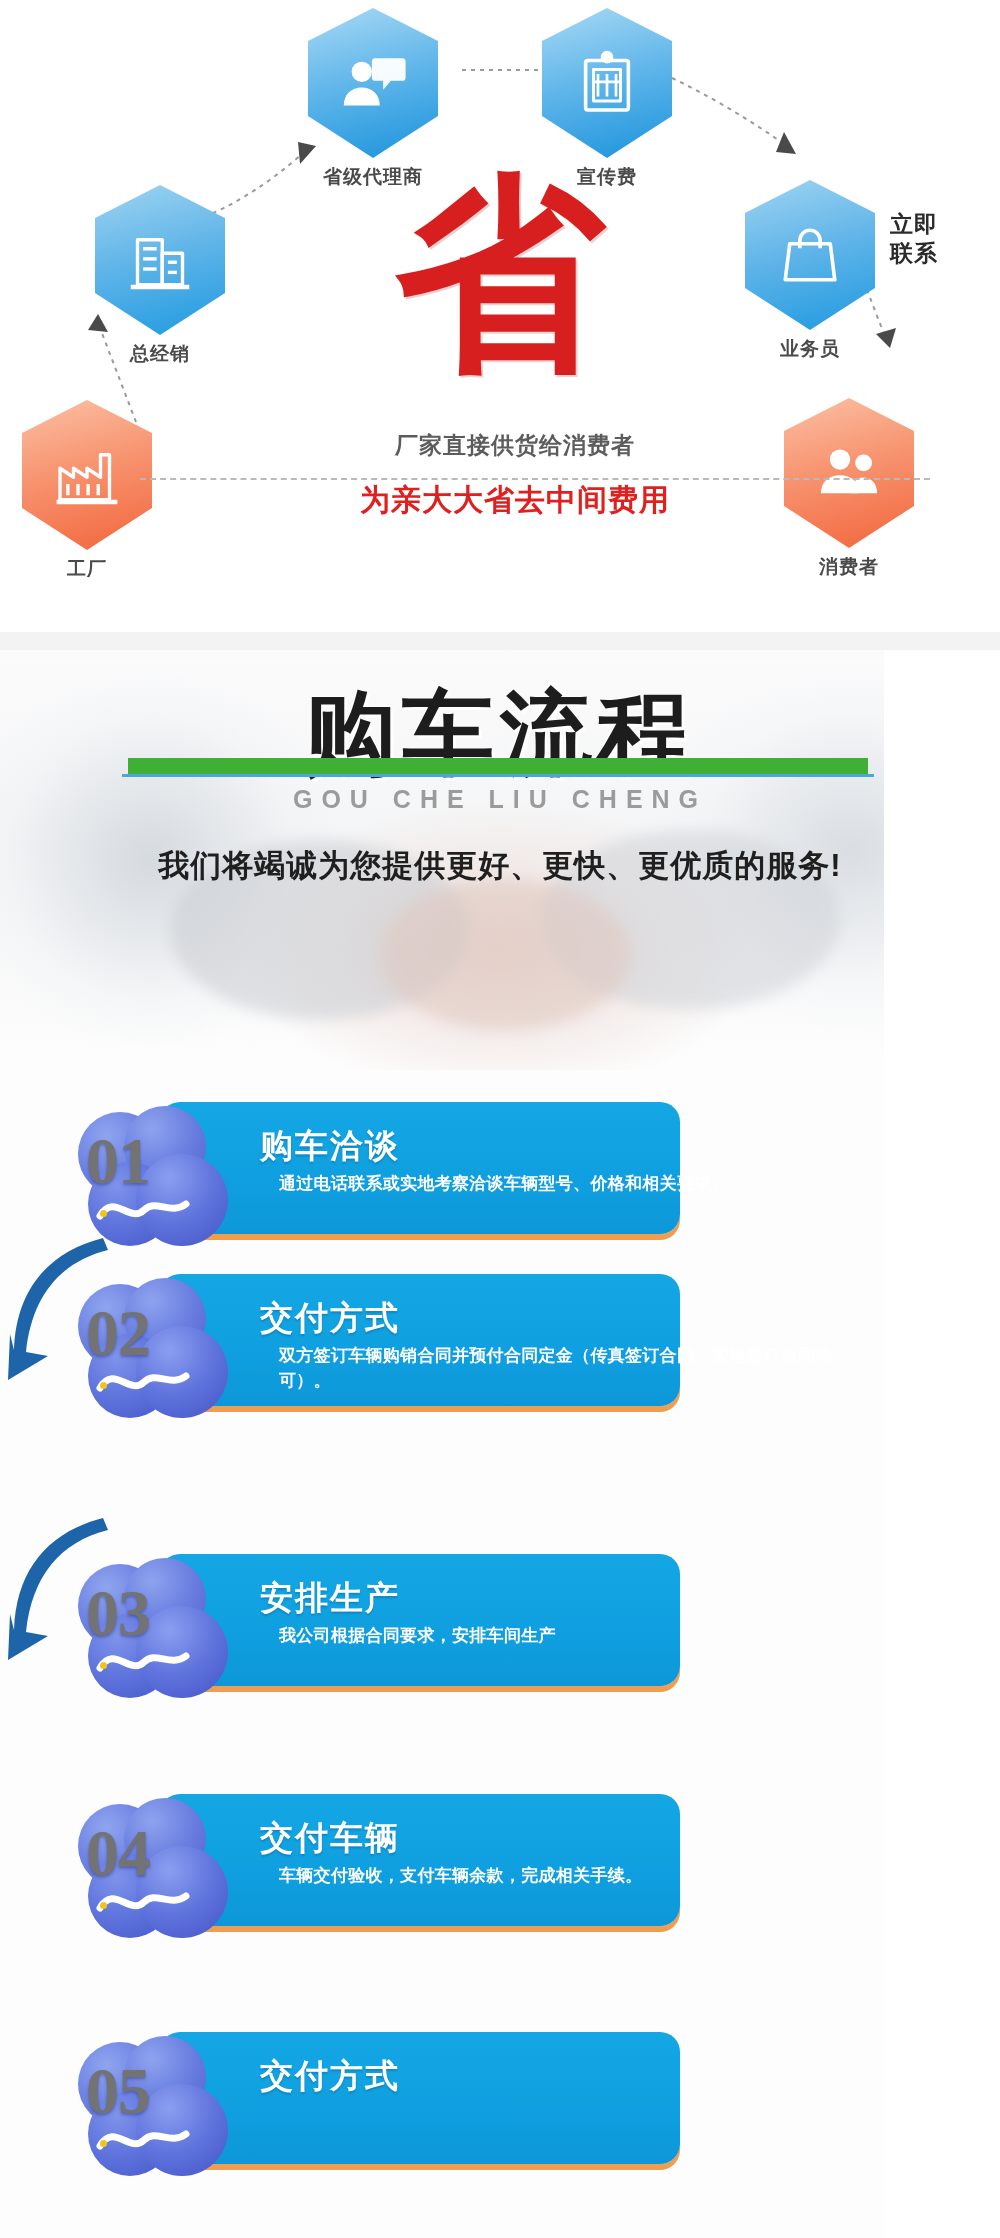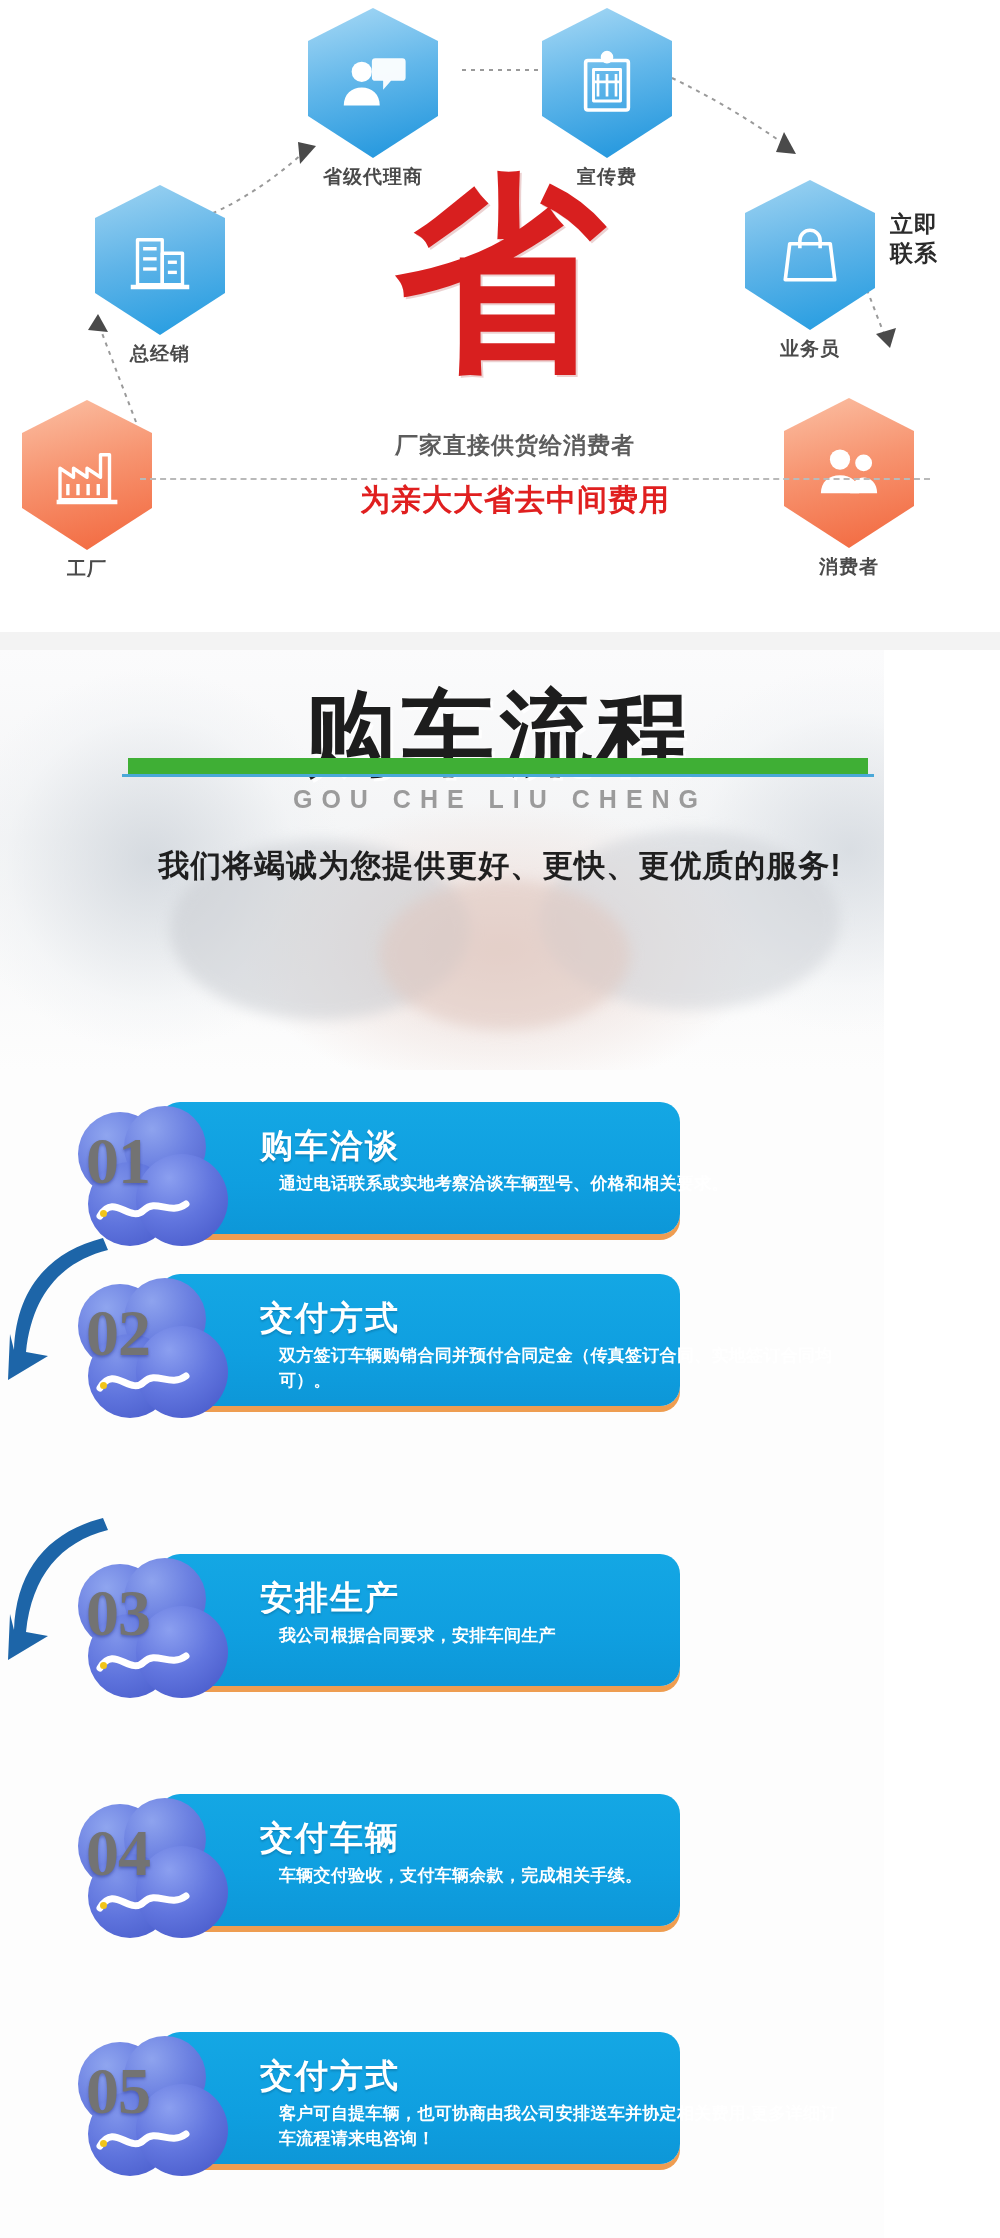--- a/index.html
+++ b/index.html
@@ -404,21 +404,20 @@
       <svg viewBox="0 0 96 34">
           <path d="M4 22 C18 -2 34 30 48 16 C60 4 74 22 90 10" stroke="#ffffff" stroke-width="7" fill="none" stroke-linecap="round"></path>
         </svg>
     </span>
     <span class="step-dot"></span>
   </div>
 
   <div class="step-row" style="top:1378px;">
     <div class="step-card">
       <div class="step-title">交付方式</div>
-      <div class="step-desc">客户可自提车辆，也可协商由我公司安排送车并协定相关费用.更多详细订车流程请来电咨询！</div>
     </div>
     <div class="step-bubbles">
       <span class="bub bub-a"></span>
         <span class="bub bub-b"></span>
       <span class="bub bub-c"></span>
         <span class="bub bub-d"></span>
     </div>
     <div class="step-num">05</div>
     <span class="step-squiggle">
       <svg viewBox="0 0 96 34">

